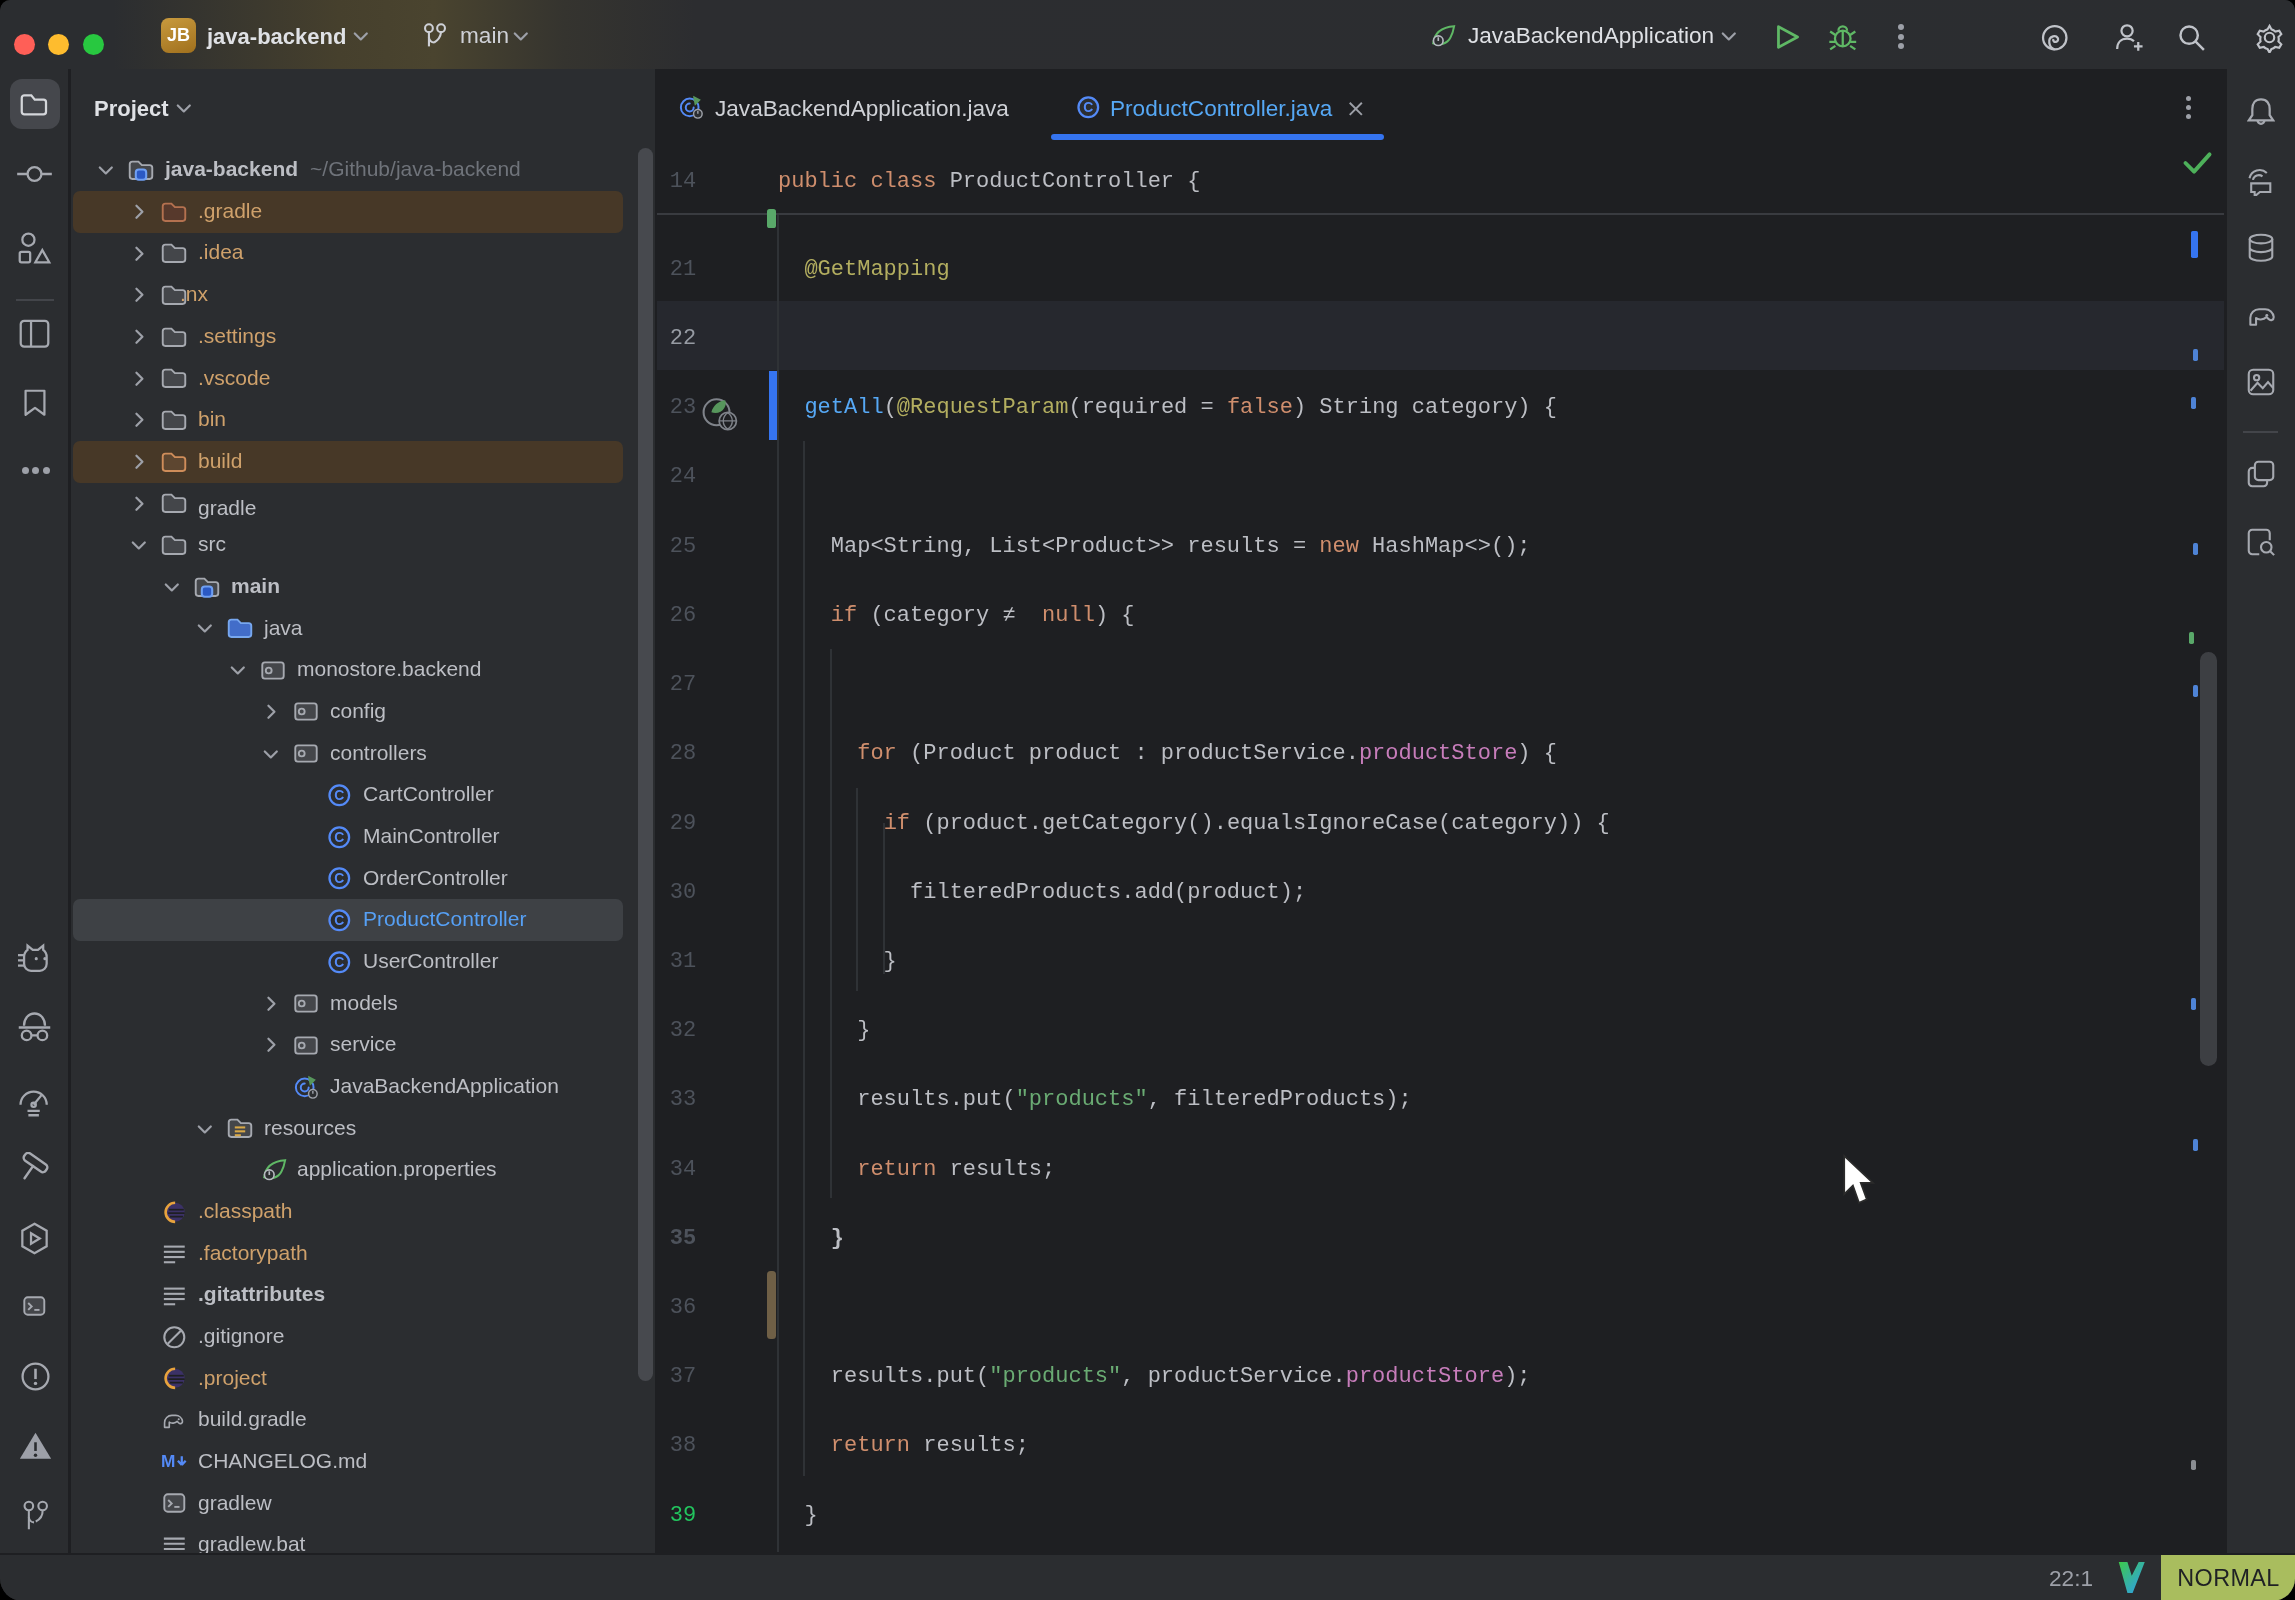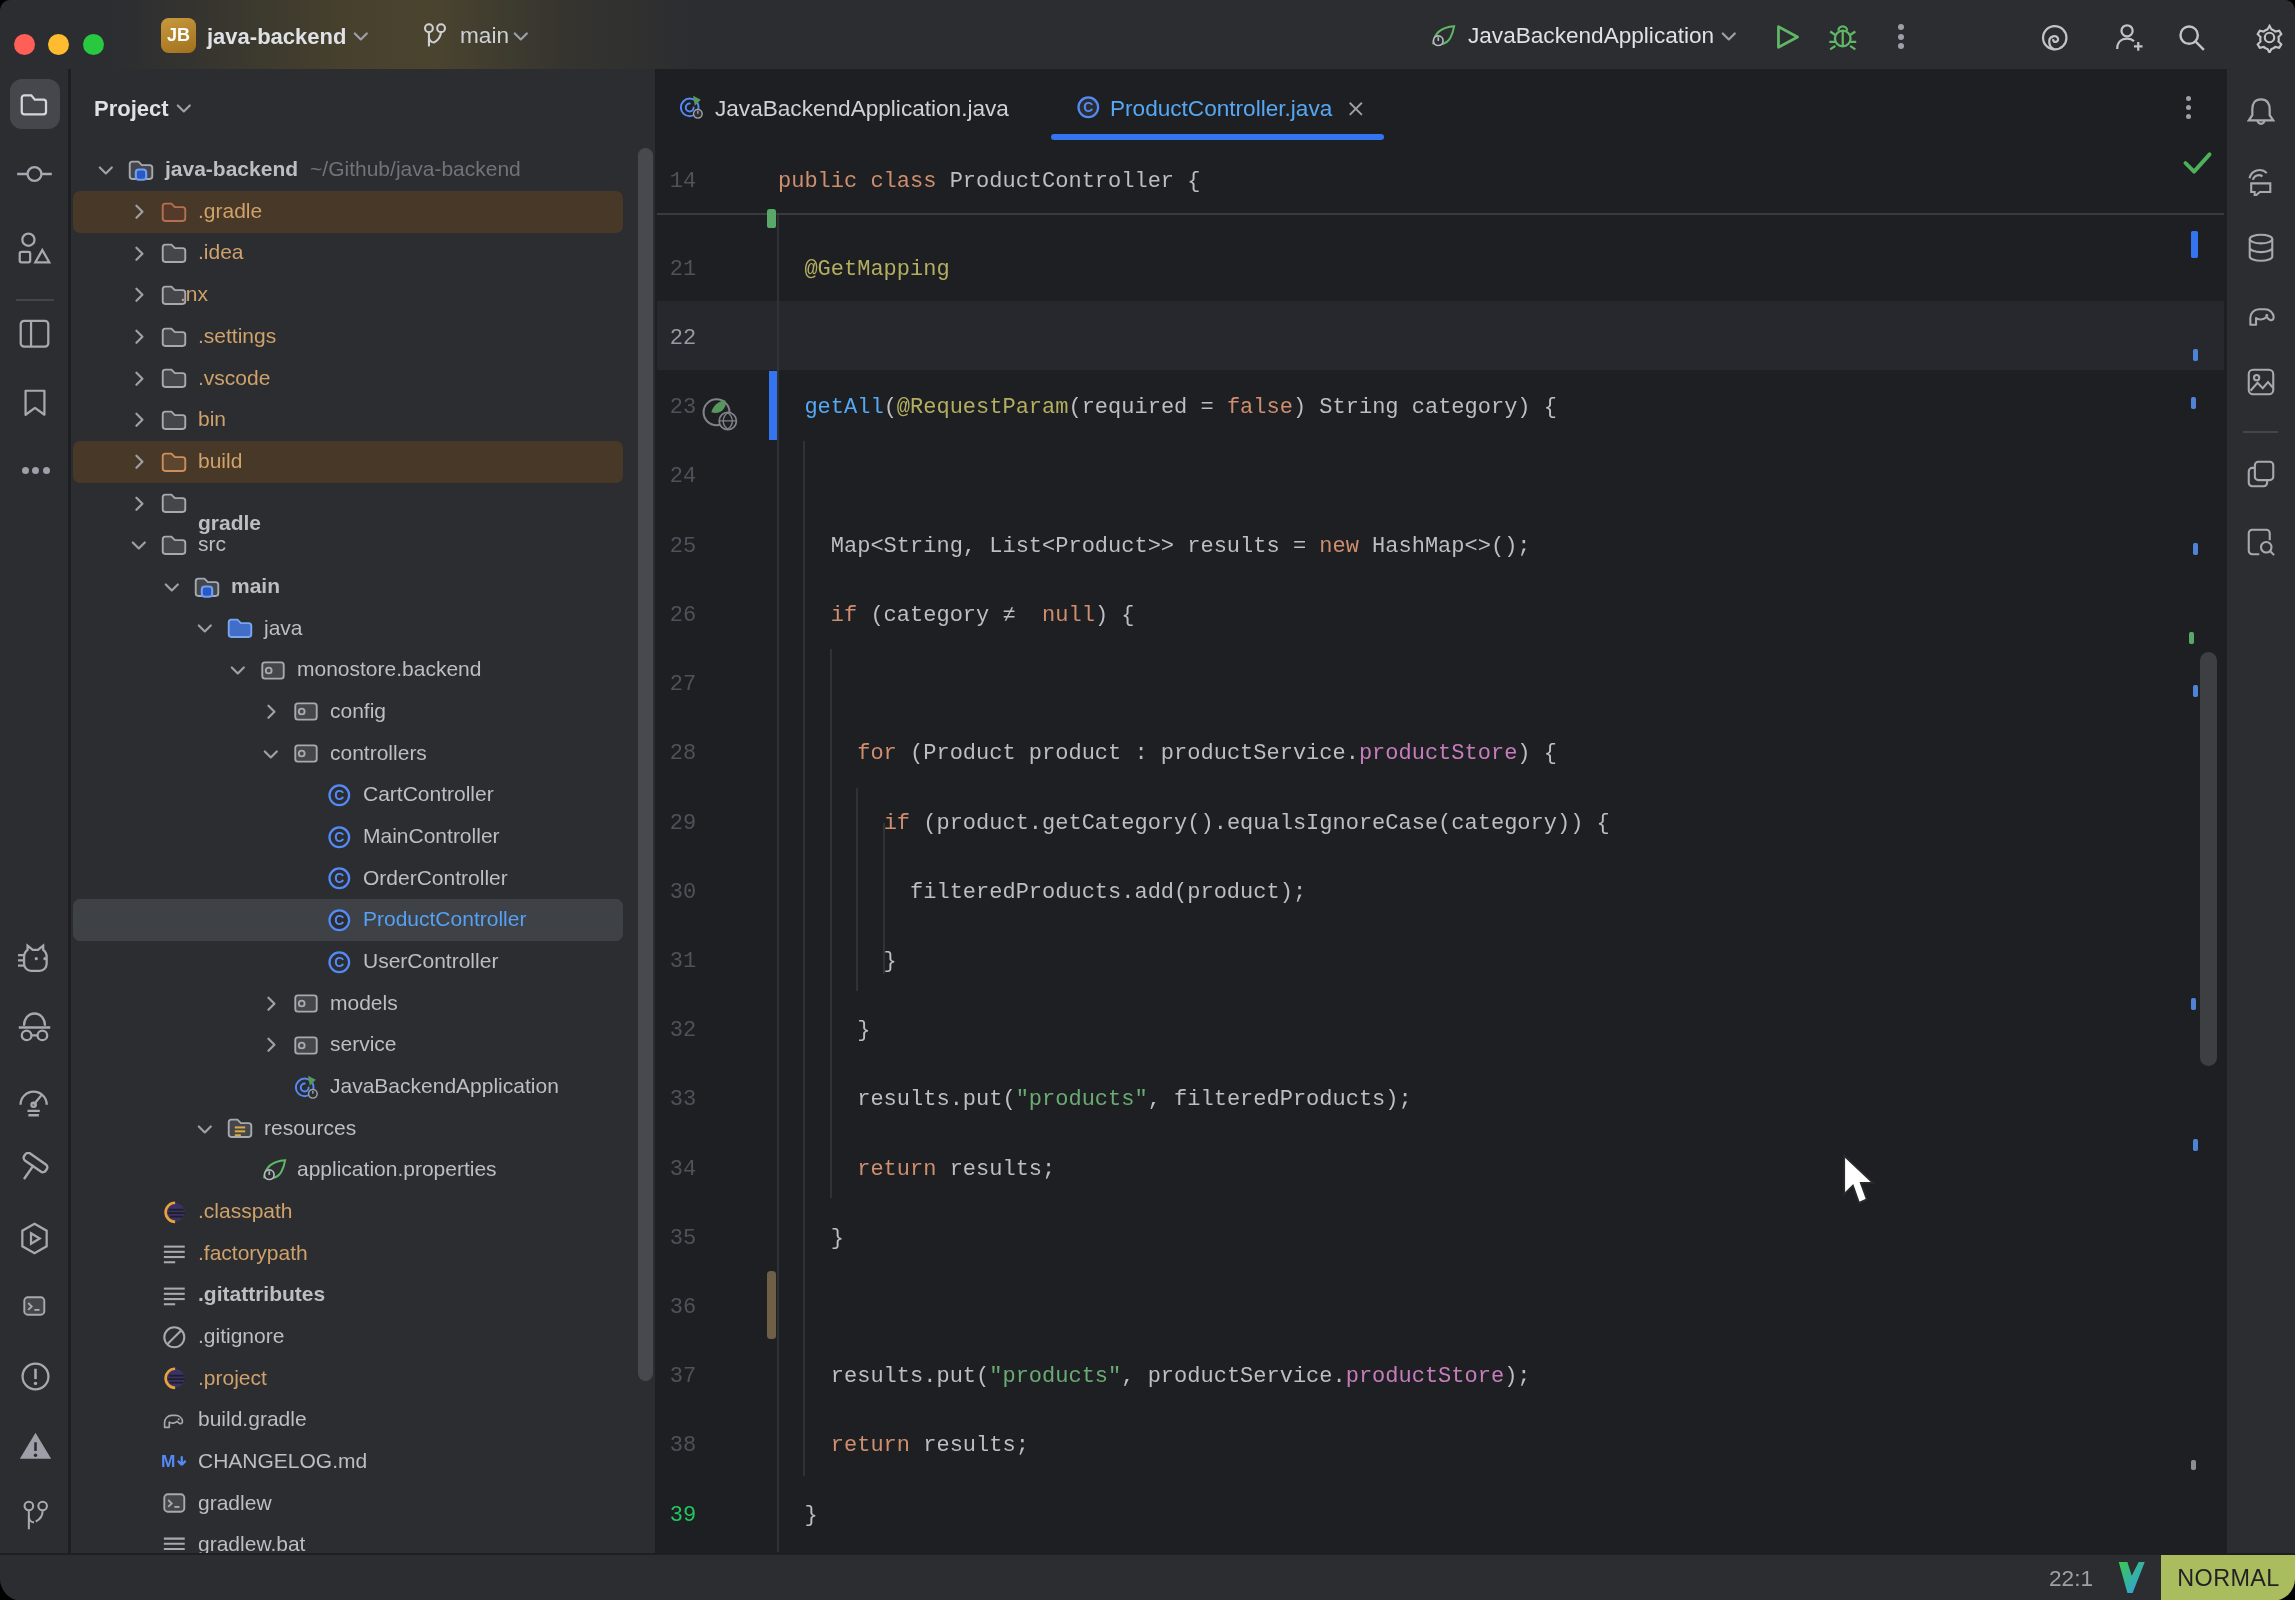--- a/index.html
+++ b/index.html
@@ -230,21 +230,21 @@
     <svg style="position:absolute;left:161px;top:451px;" width="26" height="22.6" viewBox="0 0 30 26">
       <path d="M2 6 a3 3 0 0 1 3-3 h7 l4 4 h9 a3 3 0 0 1 3 3 v10 a3 3 0 0 1 -3 3 H5 a3 3 0 0 1 -3 -3 z" fill="#5d4630" stroke="#cf8d5a" stroke-width="2.2"></path>
     </svg>
     <div style="position:absolute;left:198px;top:449px;font-size:21px;color:#cfa16b;font-weight:normal;white-space:nowrap;">build</div>
     <svg style="position:absolute;left:133px;top:496px;" width="12" height="15.6" viewBox="0 0 14 18">
       <path d="M4 2 l7 7 -7 7" stroke="#9da0a8" stroke-width="2.6" fill="none" stroke-linecap="round" stroke-linejoin="round"></path>
     </svg>
     <svg style="position:absolute;left:161px;top:492px;" width="26" height="22.6" viewBox="0 0 30 26">
       <path d="M2 6 a3 3 0 0 1 3-3 h7 l4 4 h9 a3 3 0 0 1 3 3 v10 a3 3 0 0 1 -3 3 H5 a3 3 0 0 1 -3 -3 z" fill="#44464a" stroke="#a6a9b0" stroke-width="2.2"></path>
     </svg>
-    <div style="position:absolute;left:198px;top:511px;font-size:21px;color:#bcbec4;font-weight:bold;white-space:nowrap;">gradle</div>
+    <div style="position:absolute;left:198px;top:496px;font-size:21px;color:#bcbec4;font-weight:normal;white-space:nowrap;">gradle</div>
     <svg style="position:absolute;left:131px;top:539px;" width="15.6" height="12" viewBox="0 0 18 14">
       <path d="M2 4 l7 7 7-7" stroke="#9da0a8" stroke-width="2.6" fill="none" stroke-linecap="round" stroke-linejoin="round"></path>
     </svg>
     <svg style="position:absolute;left:161px;top:534px;" width="26" height="22.6" viewBox="0 0 30 26">
       <path d="M2 6 a3 3 0 0 1 3-3 h7 l4 4 h9 a3 3 0 0 1 3 3 v10 a3 3 0 0 1 -3 3 H5 a3 3 0 0 1 -3 -3 z" fill="#44464a" stroke="#a6a9b0" stroke-width="2.2"></path>
     </svg>
     <div style="position:absolute;left:198px;top:532px;font-size:21px;color:#bcbec4;font-weight:normal;white-space:nowrap;">src</div>
     <svg style="position:absolute;left:164px;top:581px;" width="15.6" height="12" viewBox="0 0 18 14">
       <path d="M2 4 l7 7 7-7" stroke="#9da0a8" stroke-width="2.6" fill="none" stroke-linecap="round" stroke-linejoin="round"></path>
     </svg>
@@ -441,21 +441,21 @@
       <div class="mono" style="position:absolute;left:0;top:443px;width:1567px;height:69px;line-height:69px;font-size:22px;white-space:pre;"><span style="position:absolute;left:12.7px;width:26px;text-align:right;color:#4d525b;">25</span><span style="position:absolute;left:121px;">    Map&lt;String, List&lt;Product&gt;&gt; results = <span style="color:#cf8e6d">new</span> HashMap&lt;&gt;();</span></div>
       <div class="mono" style="position:absolute;left:0;top:512px;width:1567px;height:69px;line-height:69px;font-size:22px;white-space:pre;"><span style="position:absolute;left:12.7px;width:26px;text-align:center;color:#4d525b;">26</span><span style="position:absolute;left:121px;">    <span style="color:#cf8e6d">if</span> (category ≠  <span style="color:#cf8e6d">null</span>) {</span></div>
       <div class="mono" style="position:absolute;left:0;top:581px;width:1567px;height:69px;line-height:69px;font-size:22px;white-space:pre;"><span style="position:absolute;left:12.7px;width:26px;text-align:right;color:#4d525b;">27</span></div>
       <div class="mono" style="position:absolute;left:0;top:650px;width:1567px;height:69px;line-height:69px;font-size:22px;white-space:pre;"><span style="position:absolute;left:12.7px;width:26px;text-align:right;color:#4d525b;">28</span><span style="position:absolute;left:121px;">      <span style="color:#cf8e6d">for</span> (Product product : productService.<span style="color:#c77dbb">productStore</span>) {</span></div>
       <div class="mono" style="position:absolute;left:0;top:720px;width:1567px;height:69px;line-height:69px;font-size:22px;white-space:pre;"><span style="position:absolute;left:12.7px;width:26px;text-align:right;color:#4d525b;">29</span><span style="position:absolute;left:121px;">        <span style="color:#cf8e6d">if</span> (product.getCategory().equalsIgnoreCase(category)) {</span></div>
       <div class="mono" style="position:absolute;left:0;top:789px;width:1567px;height:69px;line-height:69px;font-size:22px;white-space:pre;"><span style="position:absolute;left:12.7px;width:26px;text-align:right;color:#4d525b;">30</span><span style="position:absolute;left:121px;">          filteredProducts.add(product);</span></div>
       <div class="mono" style="position:absolute;left:0;top:858px;width:1567px;height:69px;line-height:69px;font-size:22px;white-space:pre;"><span style="position:absolute;left:12.7px;width:26px;text-align:right;color:#4d525b;">31</span><span style="position:absolute;left:121px;">        }</span></div>
       <div class="mono" style="position:absolute;left:0;top:927px;width:1567px;height:69px;line-height:69px;font-size:22px;white-space:pre;"><span style="position:absolute;left:12.7px;width:26px;text-align:right;color:#4d525b;">32</span><span style="position:absolute;left:121px;">      }</span></div>
       <div class="mono" style="position:absolute;left:0;top:996px;width:1567px;height:69px;line-height:69px;font-size:22px;white-space:pre;"><span style="position:absolute;left:12.7px;width:26px;text-align:right;color:#4d525b;">33</span><span style="position:absolute;left:121px;">      results.put(<span style="color:#6aab73">"products"</span>, filteredProducts);</span></div>
       <div class="mono" style="position:absolute;left:0;top:1066px;width:1567px;height:69px;line-height:69px;font-size:22px;white-space:pre;"><span style="position:absolute;left:12.7px;width:26px;text-align:right;color:#4d525b;">34</span><span style="position:absolute;left:121px;">      <span style="color:#cf8e6d">return</span> results;</span></div>
-      <div class="mono" style="position:absolute;left:0;top:1135px;width:1567px;height:69px;line-height:69px;font-size:22px;white-space:pre;"><span style="position:absolute;left:12.7px;width:26px;text-align:right;color:#4d525b;">35</span><span style="position:absolute;left:121px;">    }</span></div>
+      <div class="mono" style="position:absolute;left:0;top:1135px;width:1567px;height:69px;line-height:69px;font-size:22px;white-space:pre;font-weight:bold;"><span style="position:absolute;left:12.7px;width:26px;text-align:right;color:#4d525b;">35</span><span style="position:absolute;left:121px;">    }</span></div>
       <div class="mono" style="position:absolute;left:0;top:1204px;width:1567px;height:69px;line-height:69px;font-size:22px;white-space:pre;"><span style="position:absolute;left:12.7px;width:26px;text-align:right;color:#4d525b;">36</span><span style="position:absolute;left:121px;"></span></div>
       <div class="mono" style="position:absolute;left:0;top:1273px;width:1567px;height:69px;line-height:69px;font-size:22px;white-space:pre;"><span style="position:absolute;left:12.7px;width:26px;text-align:right;color:#4d525b;">37</span><span style="position:absolute;left:121px;">    results.put(<span style="color:#6aab73">"products"</span>, productService.<span style="color:#c77dbb">productStore</span>);</span></div>
       <div class="mono" style="position:absolute;left:0;top:1342px;width:1567px;height:69px;line-height:69px;font-size:22px;white-space:pre;"><span style="position:absolute;left:12.7px;width:26px;text-align:right;color:#4d525b;">38</span><span style="position:absolute;left:121px;">    <span style="color:#cf8e6d">return</span> results;</span></div>
       <div class="mono" style="position:absolute;left:0;top:1412px;width:1567px;height:69px;line-height:69px;font-size:22px;white-space:pre;"><span style="position:absolute;left:12.7px;width:26px;text-align:center;color:#22c55e;">39</span><span style="position:absolute;left:121px;">  }</span></div>
       <svg style="position:absolute;left:44px;top:326px;" width="38" height="38" viewBox="0 0 44 44">
         <circle cx="18" cy="20" r="15" fill="none" stroke="#7f838a" stroke-width="2.4"></circle>
         <path d="M28 6 c-8 1 -14 6 -16 14 c6 2 12 0 15 -5 c2 -3 2 -6 1 -9z" fill="#57965c"></path>
         <circle cx="31" cy="30" r="10" fill="#1e1f22" stroke="#7f838a" stroke-width="2"></circle>
         <path d="M21.5 30 h19 M31 20.5 c-7 5 -7 14 0 19 c7 -5 7 -14 0 -19" stroke="#7f838a" stroke-width="1.6" fill="none"></path>
       </svg>

